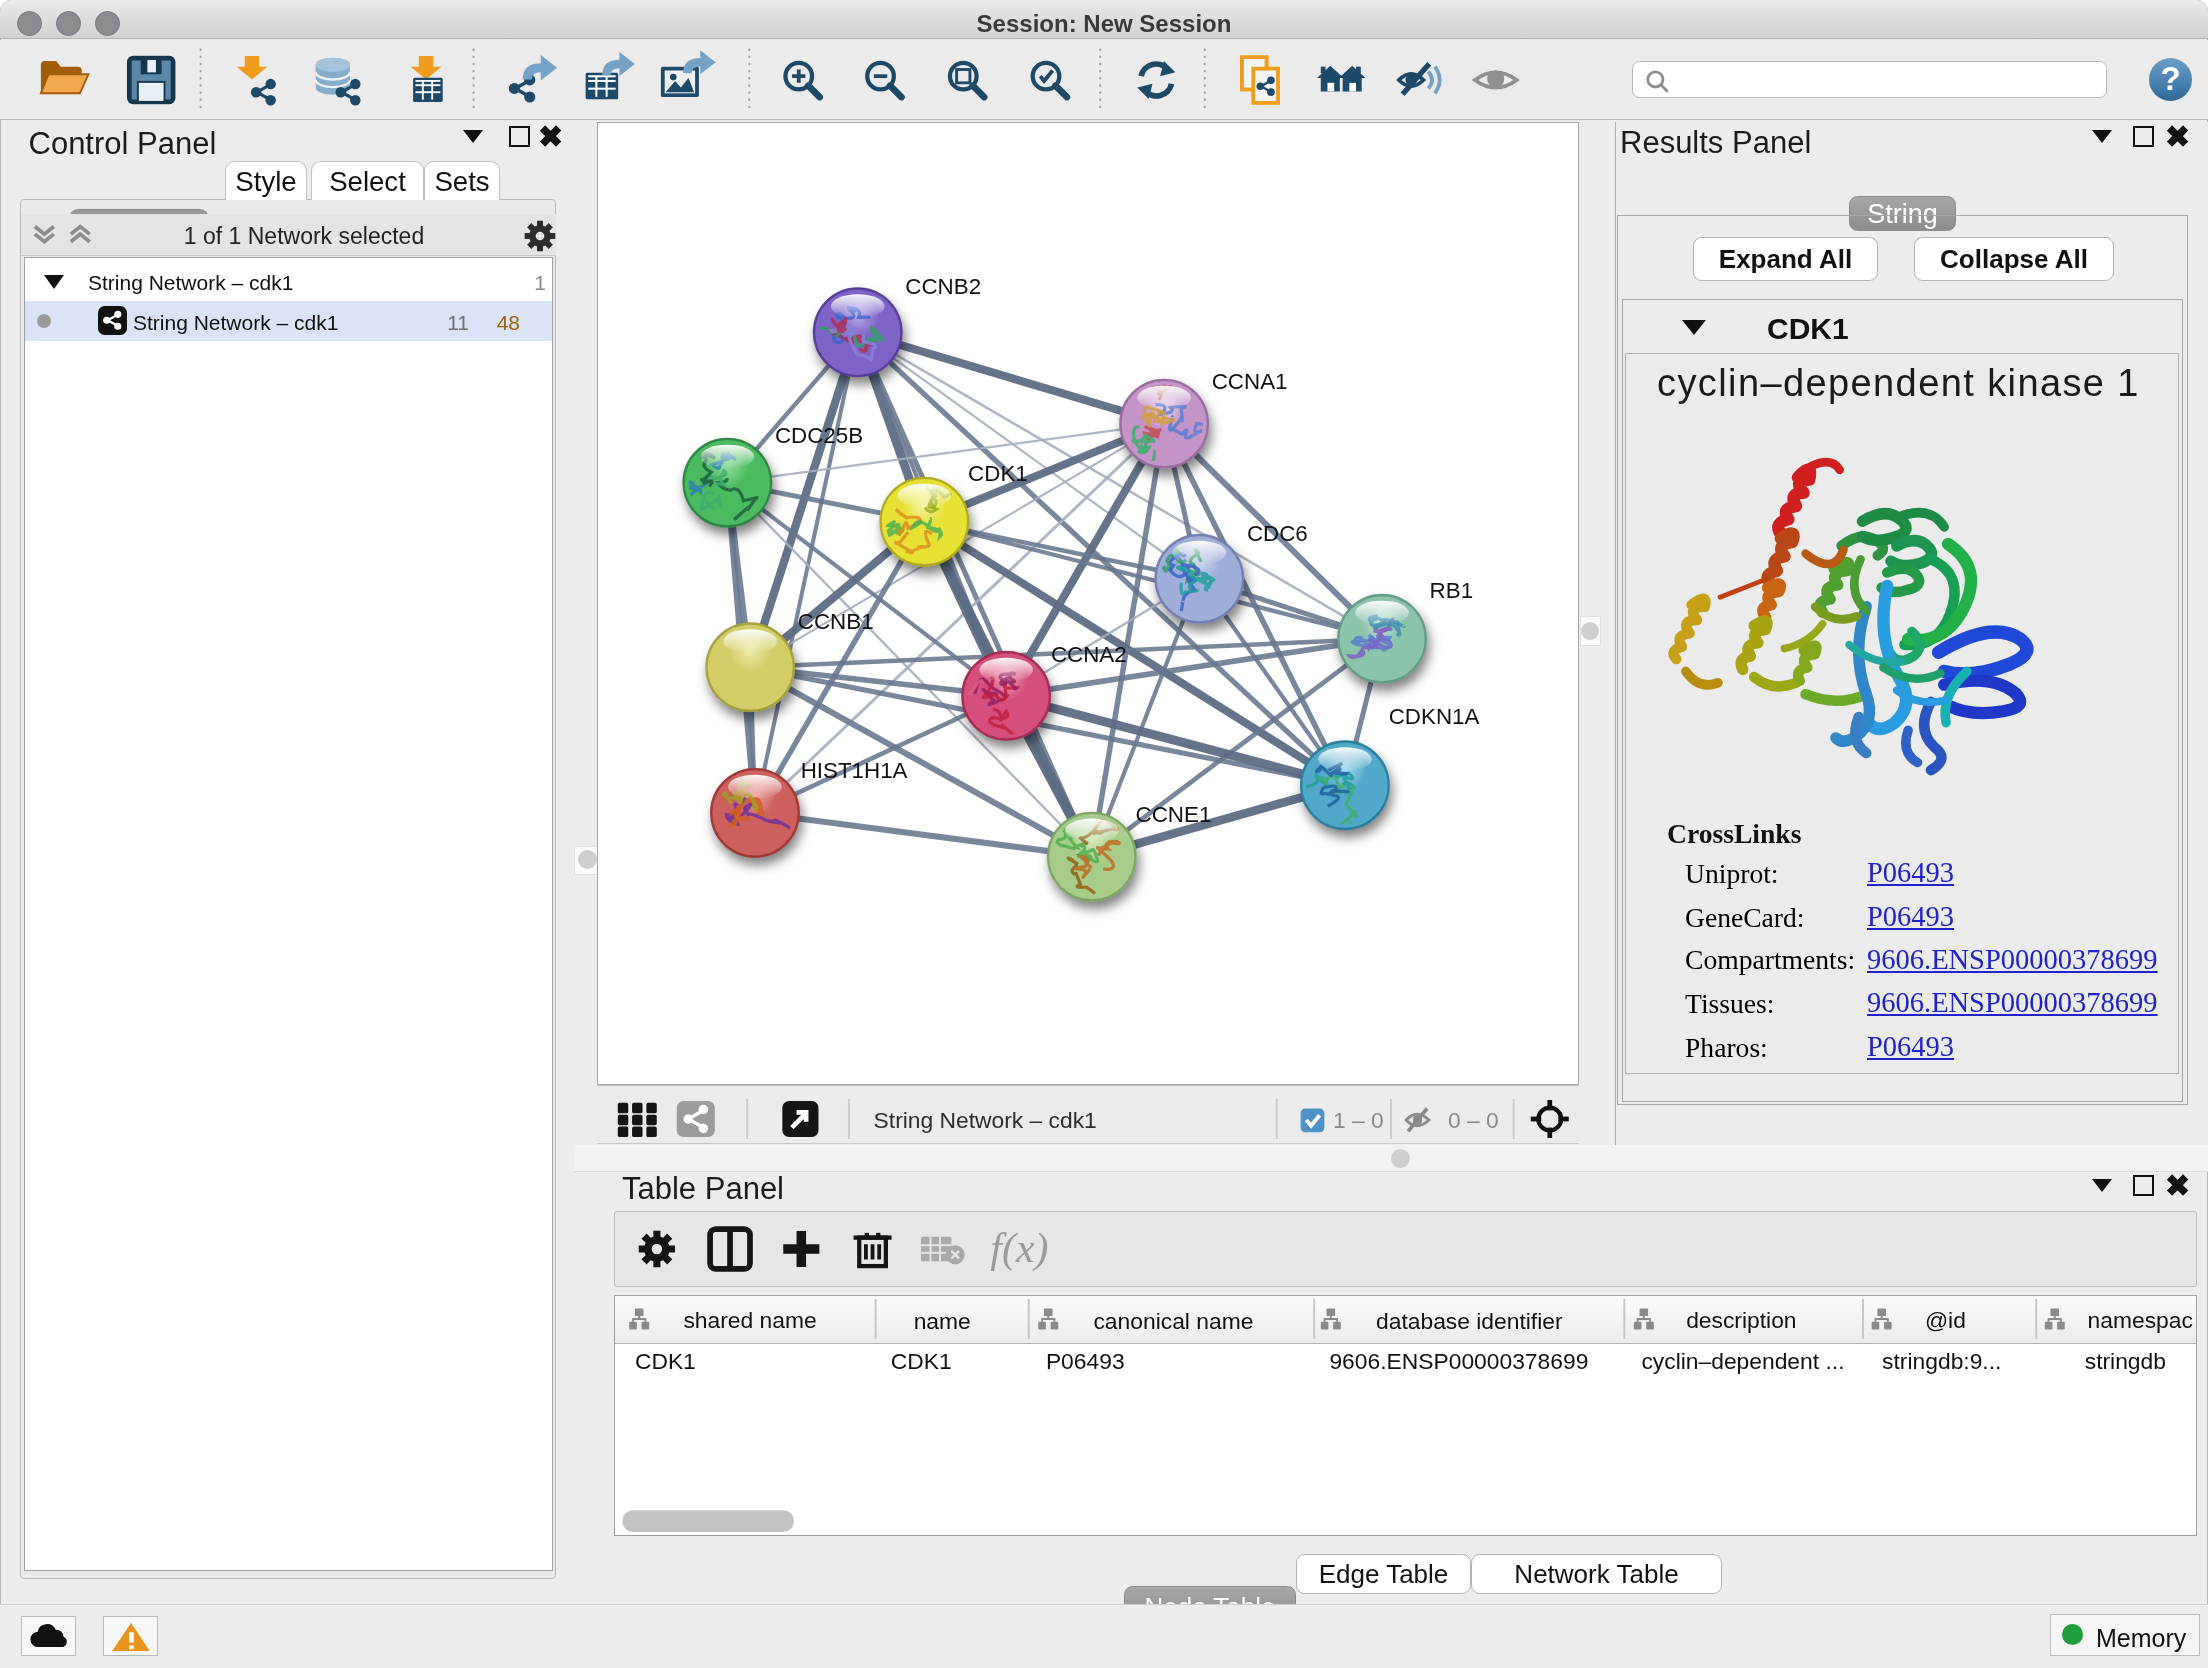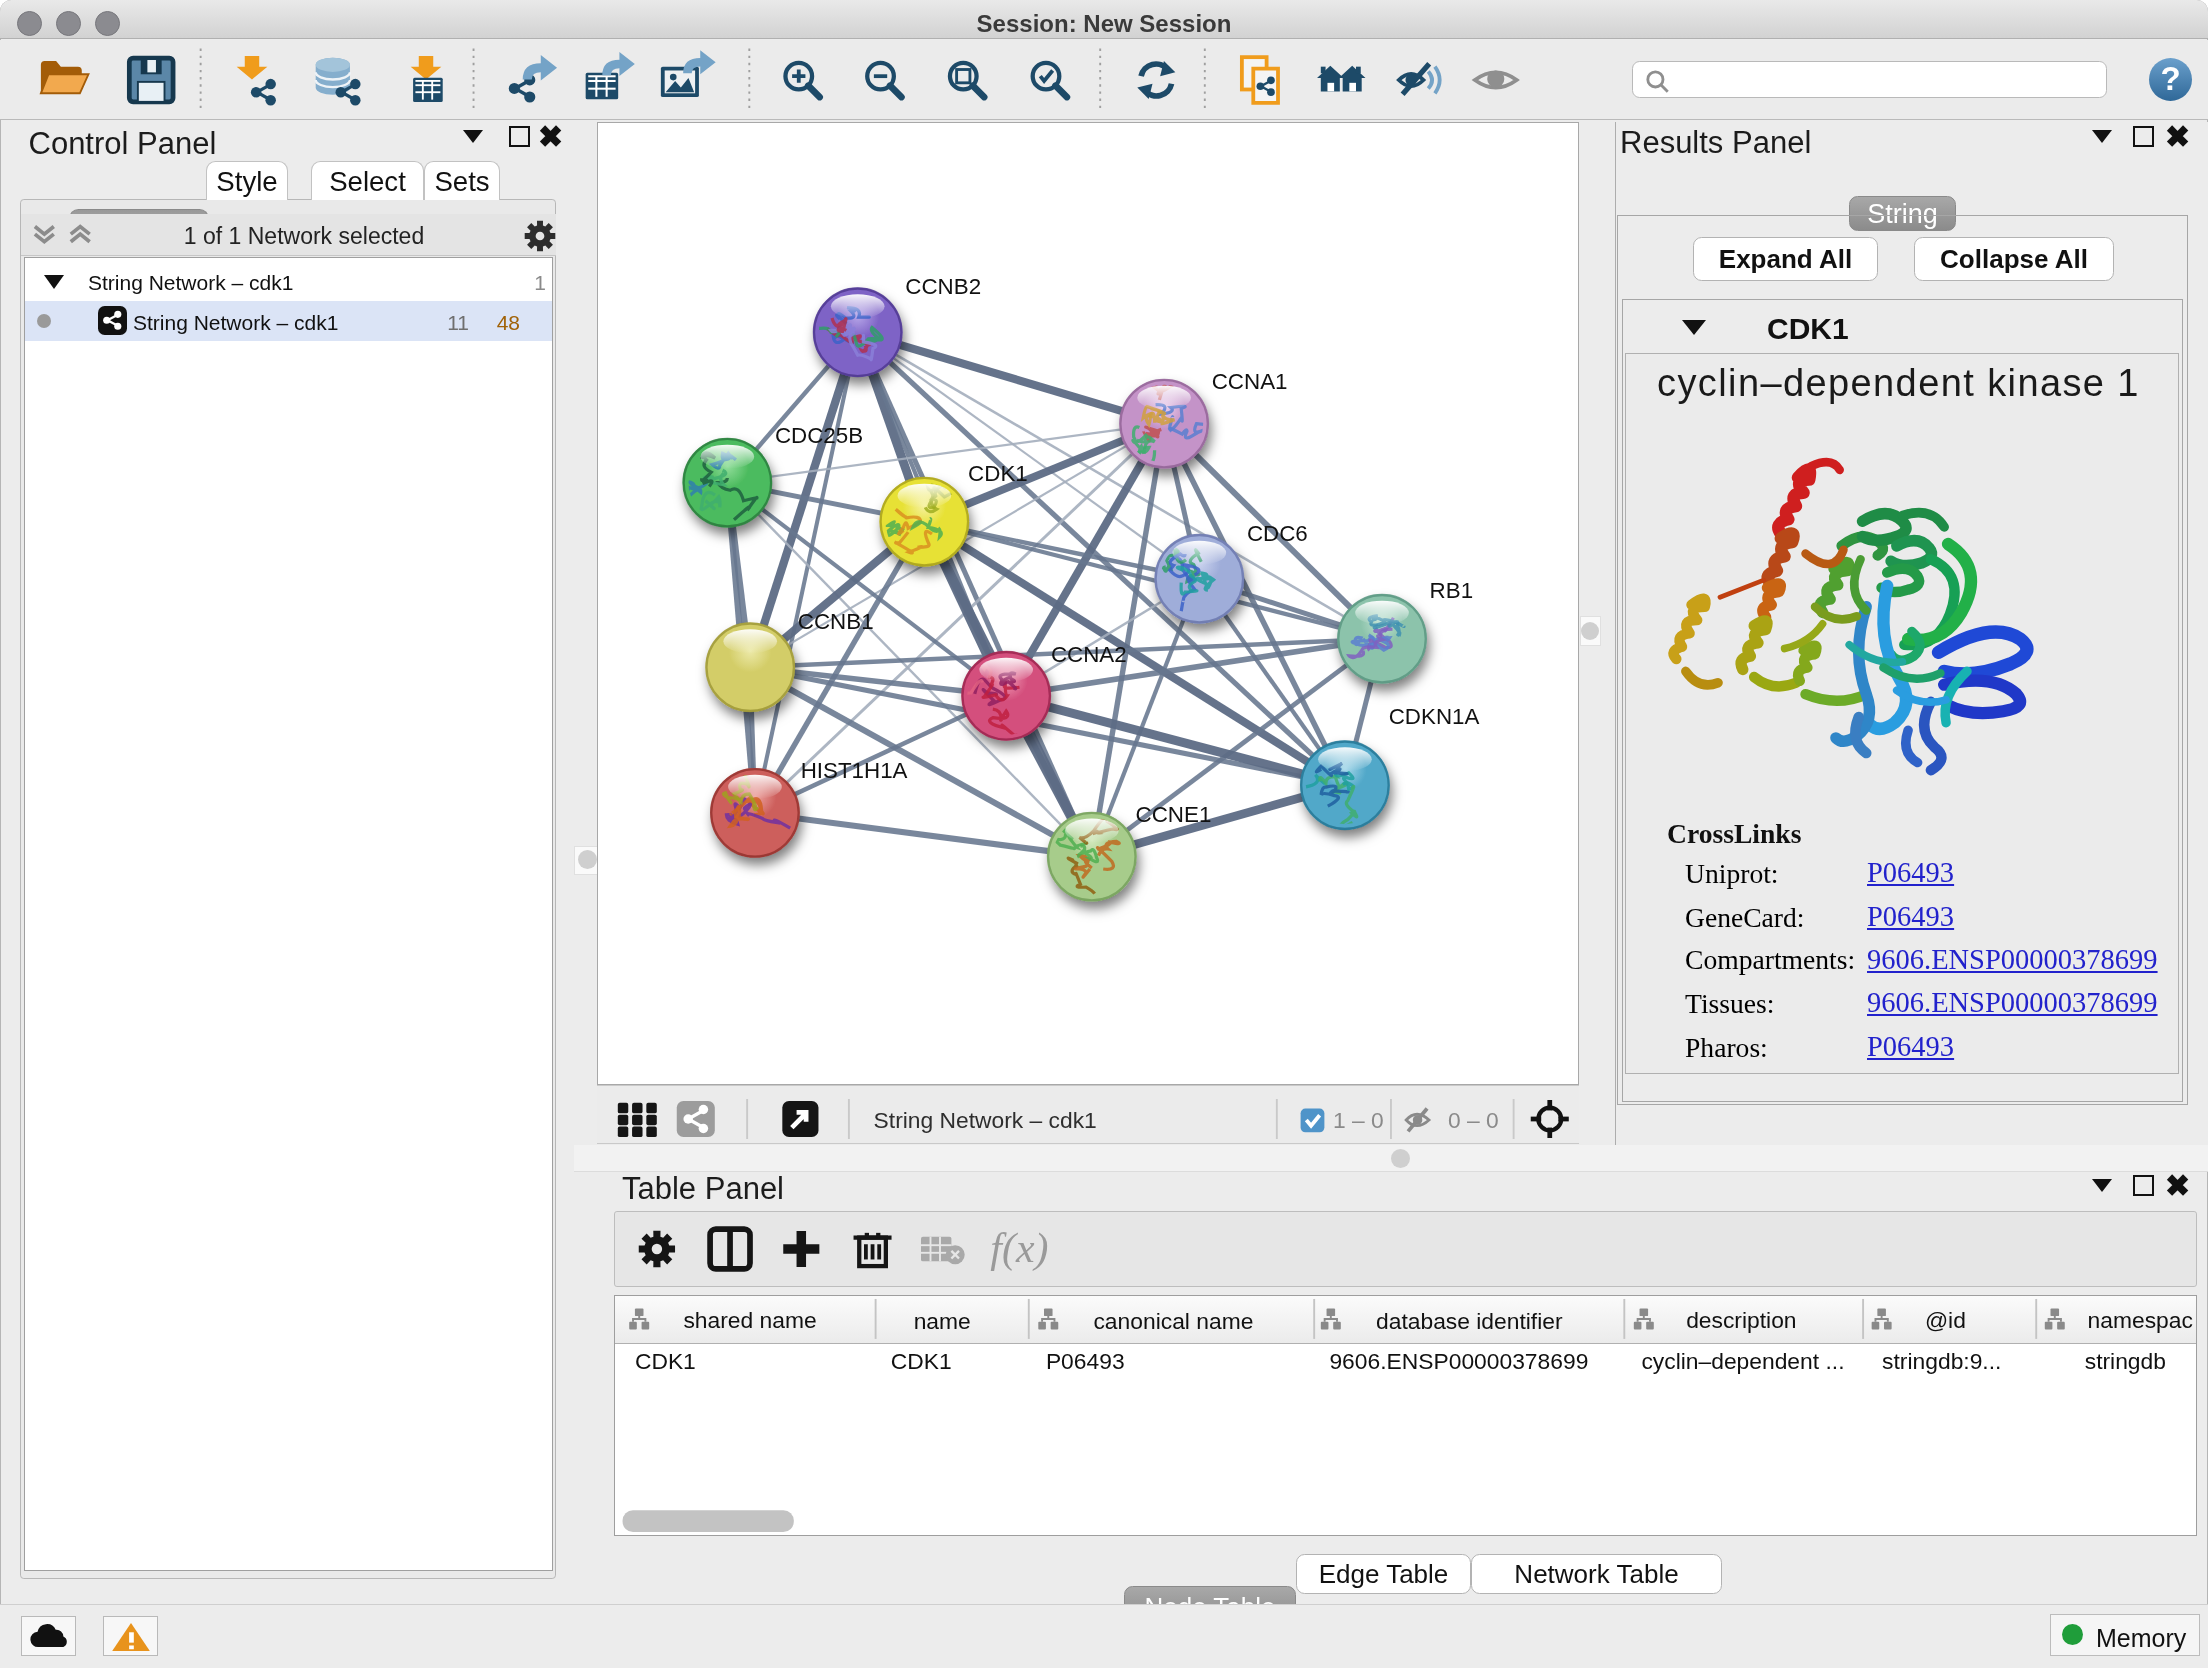--- a/index.html
+++ b/index.html
@@ -186,21 +186,21 @@
     </svg>
 <div class="abs" style="left:2149px;top:58px;width:43px;height:43px;border-radius:50%;background:linear-gradient(#6ba0cc,#2f6898);color:#fff;font-size:33px;font-weight:bold;text-align:center;line-height:42px">?</div>
 
 <div class="abs panel-title" style="left:28.5px;top:126px">Control Panel</div>
 <div class="abs ptri" style="left:463px;top:130px"></div>
 <div class="abs psq" style="left:509px;top:126px"></div>
 <div class="abs px" style="left:538px;top:126px">✖</div>
 
 <div class="abs" style="left:20px;top:199px;width:536px;height:1380px;border:1px solid #b7b7b7;background:#e9e9e9;border-radius:3.8px"></div>
 <div class="tab tabsel" style="left:69px;width:140px;line-height:39px">Network</div>
-<div class="tab" style="left:206px;width:82px;line-height:39px">Style</div>
+<div class="tab" style="left:225px;width:82px;line-height:39px">Style</div>
 <div class="tab" style="left:311px;width:113px;line-height:39px">Select</div>
 <div class="tab" style="left:424px;width:76px;line-height:39px">Sets</div>
 
 <div class="abs" style="left:21px;top:214px;width:535px;height:42px;background:#e4e4e4;border-bottom:1px solid #c6c6c6"></div>
 <svg class="abs" style="left:28.5px;top:219px" width="76" height="34" viewBox="0 0 80 36">
 <g stroke="#8c8c8c" stroke-width="4" fill="none">
 <path d="M6,8 l10,8 l10,-8 M6,16 l10,8 l10,-8"></path>
 <path d="M44,16 l10,-8 l10,8 M44,24 l10,-8 l10,8"></path>
 </g>
     </svg>

